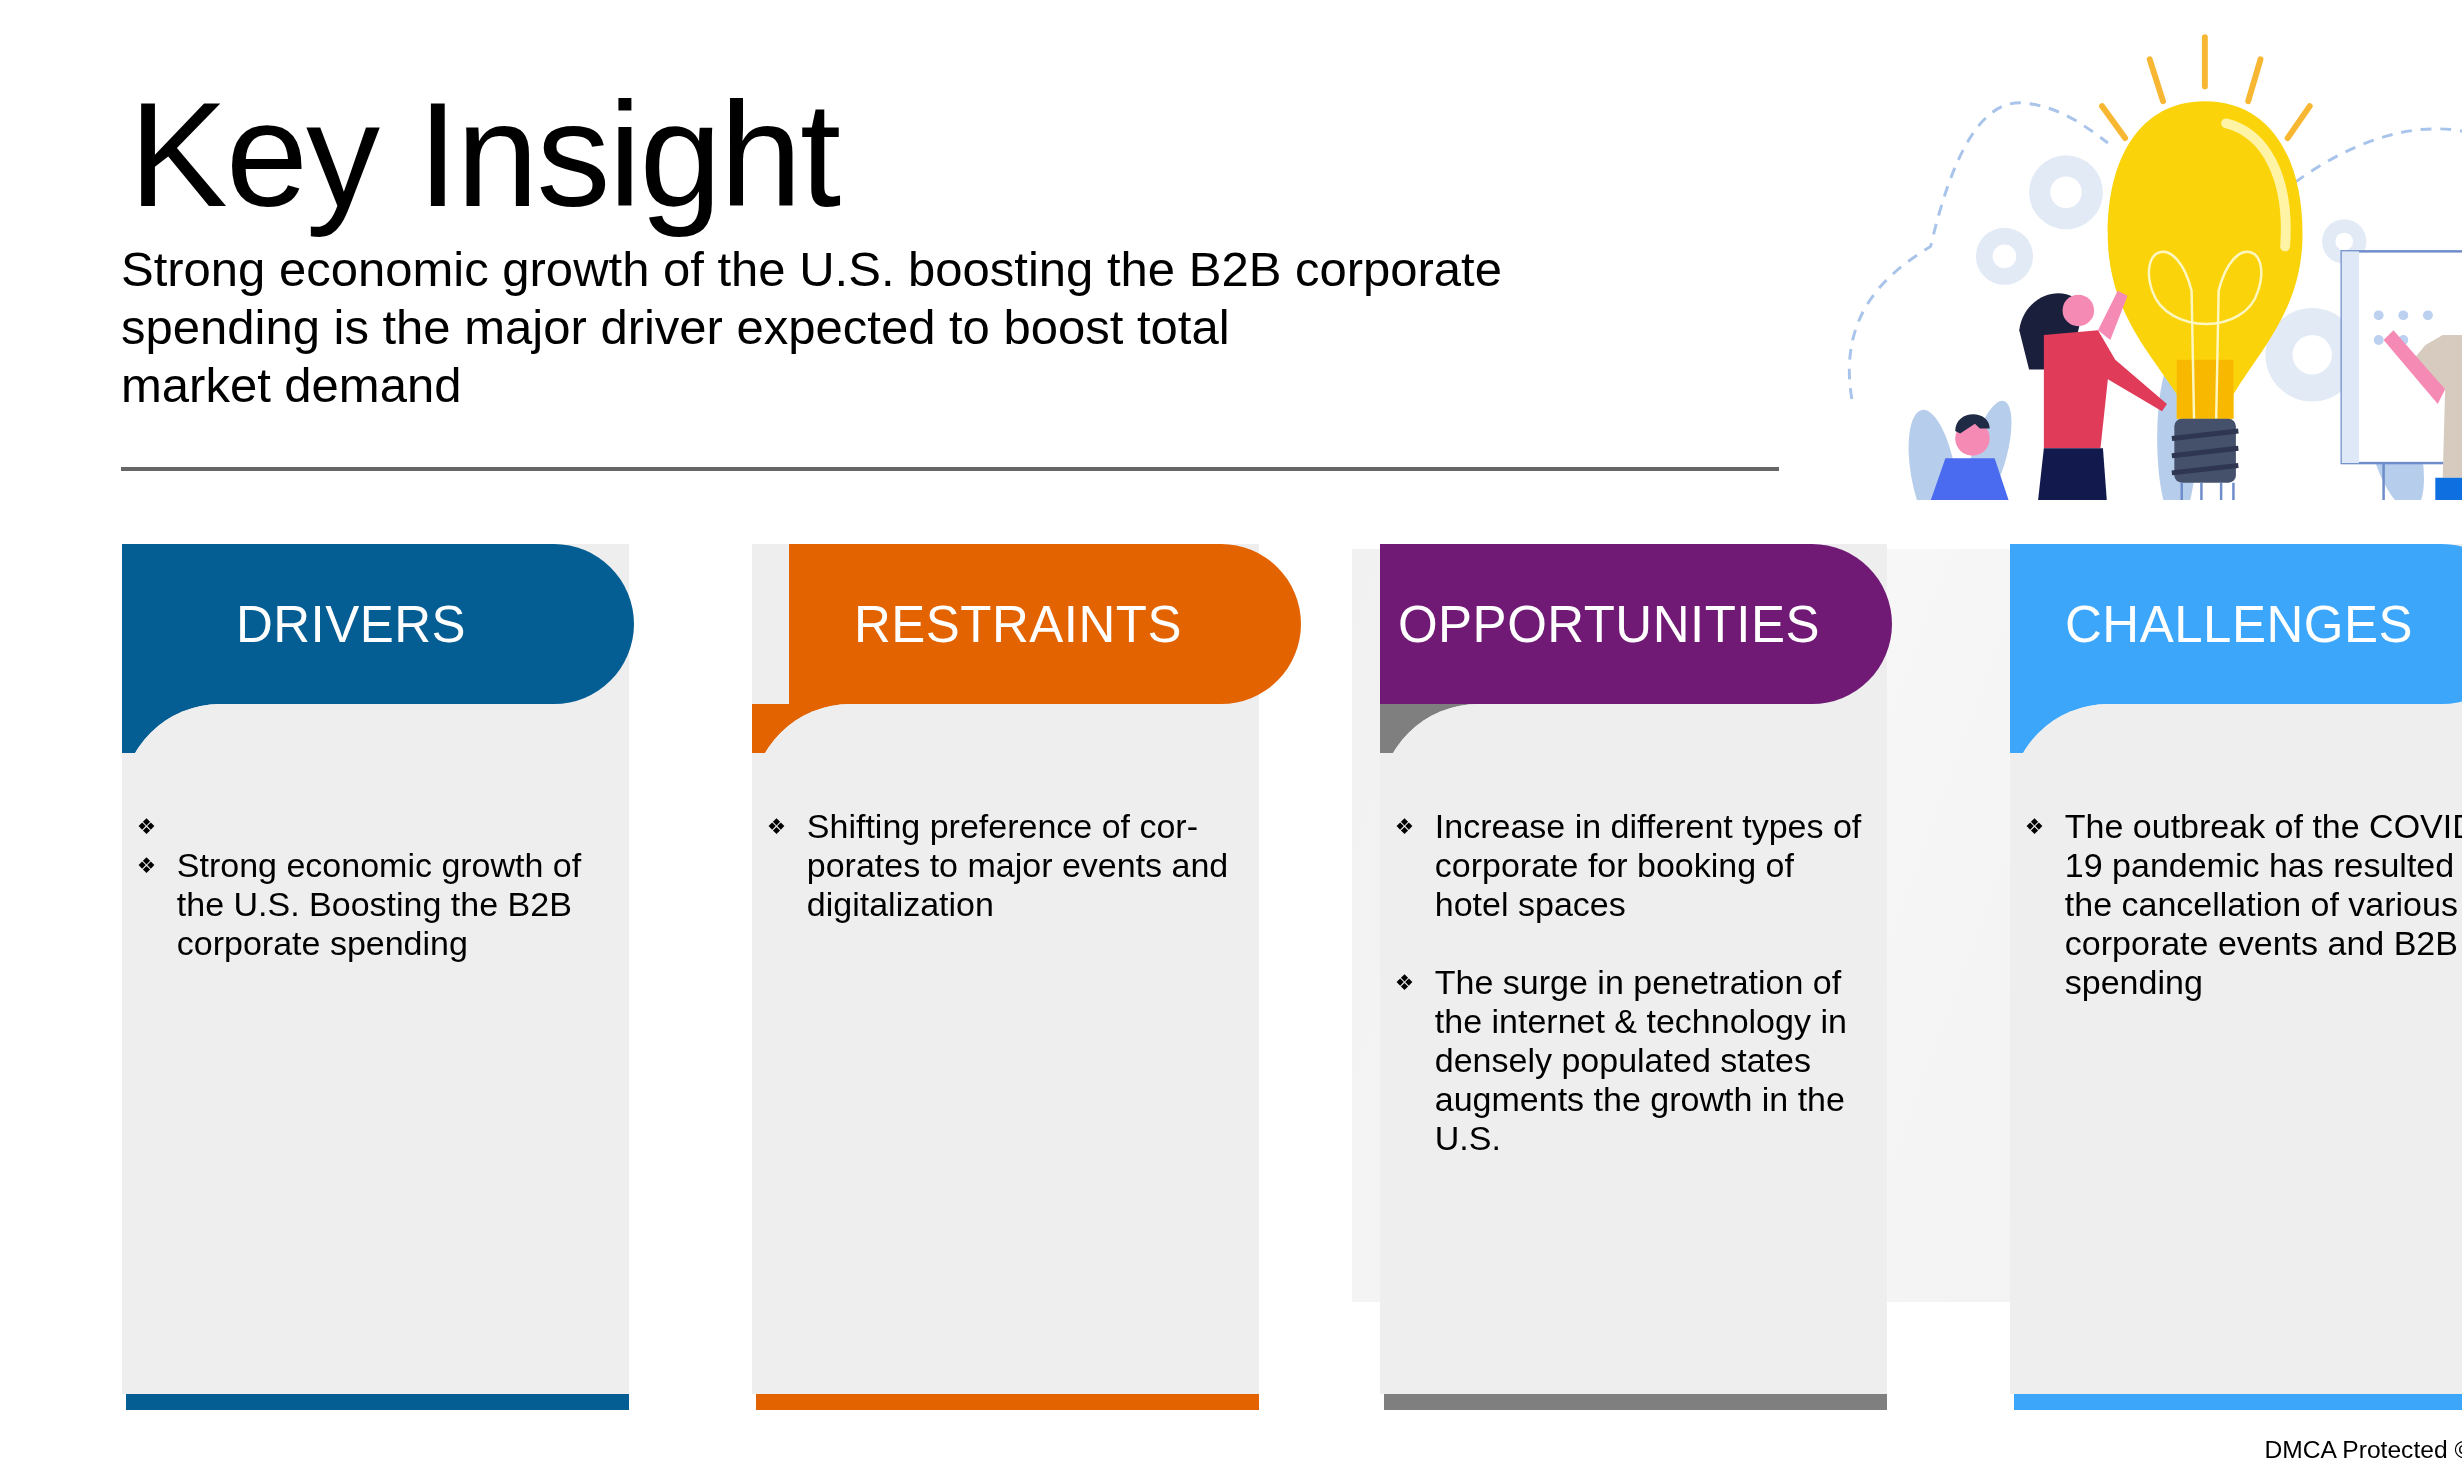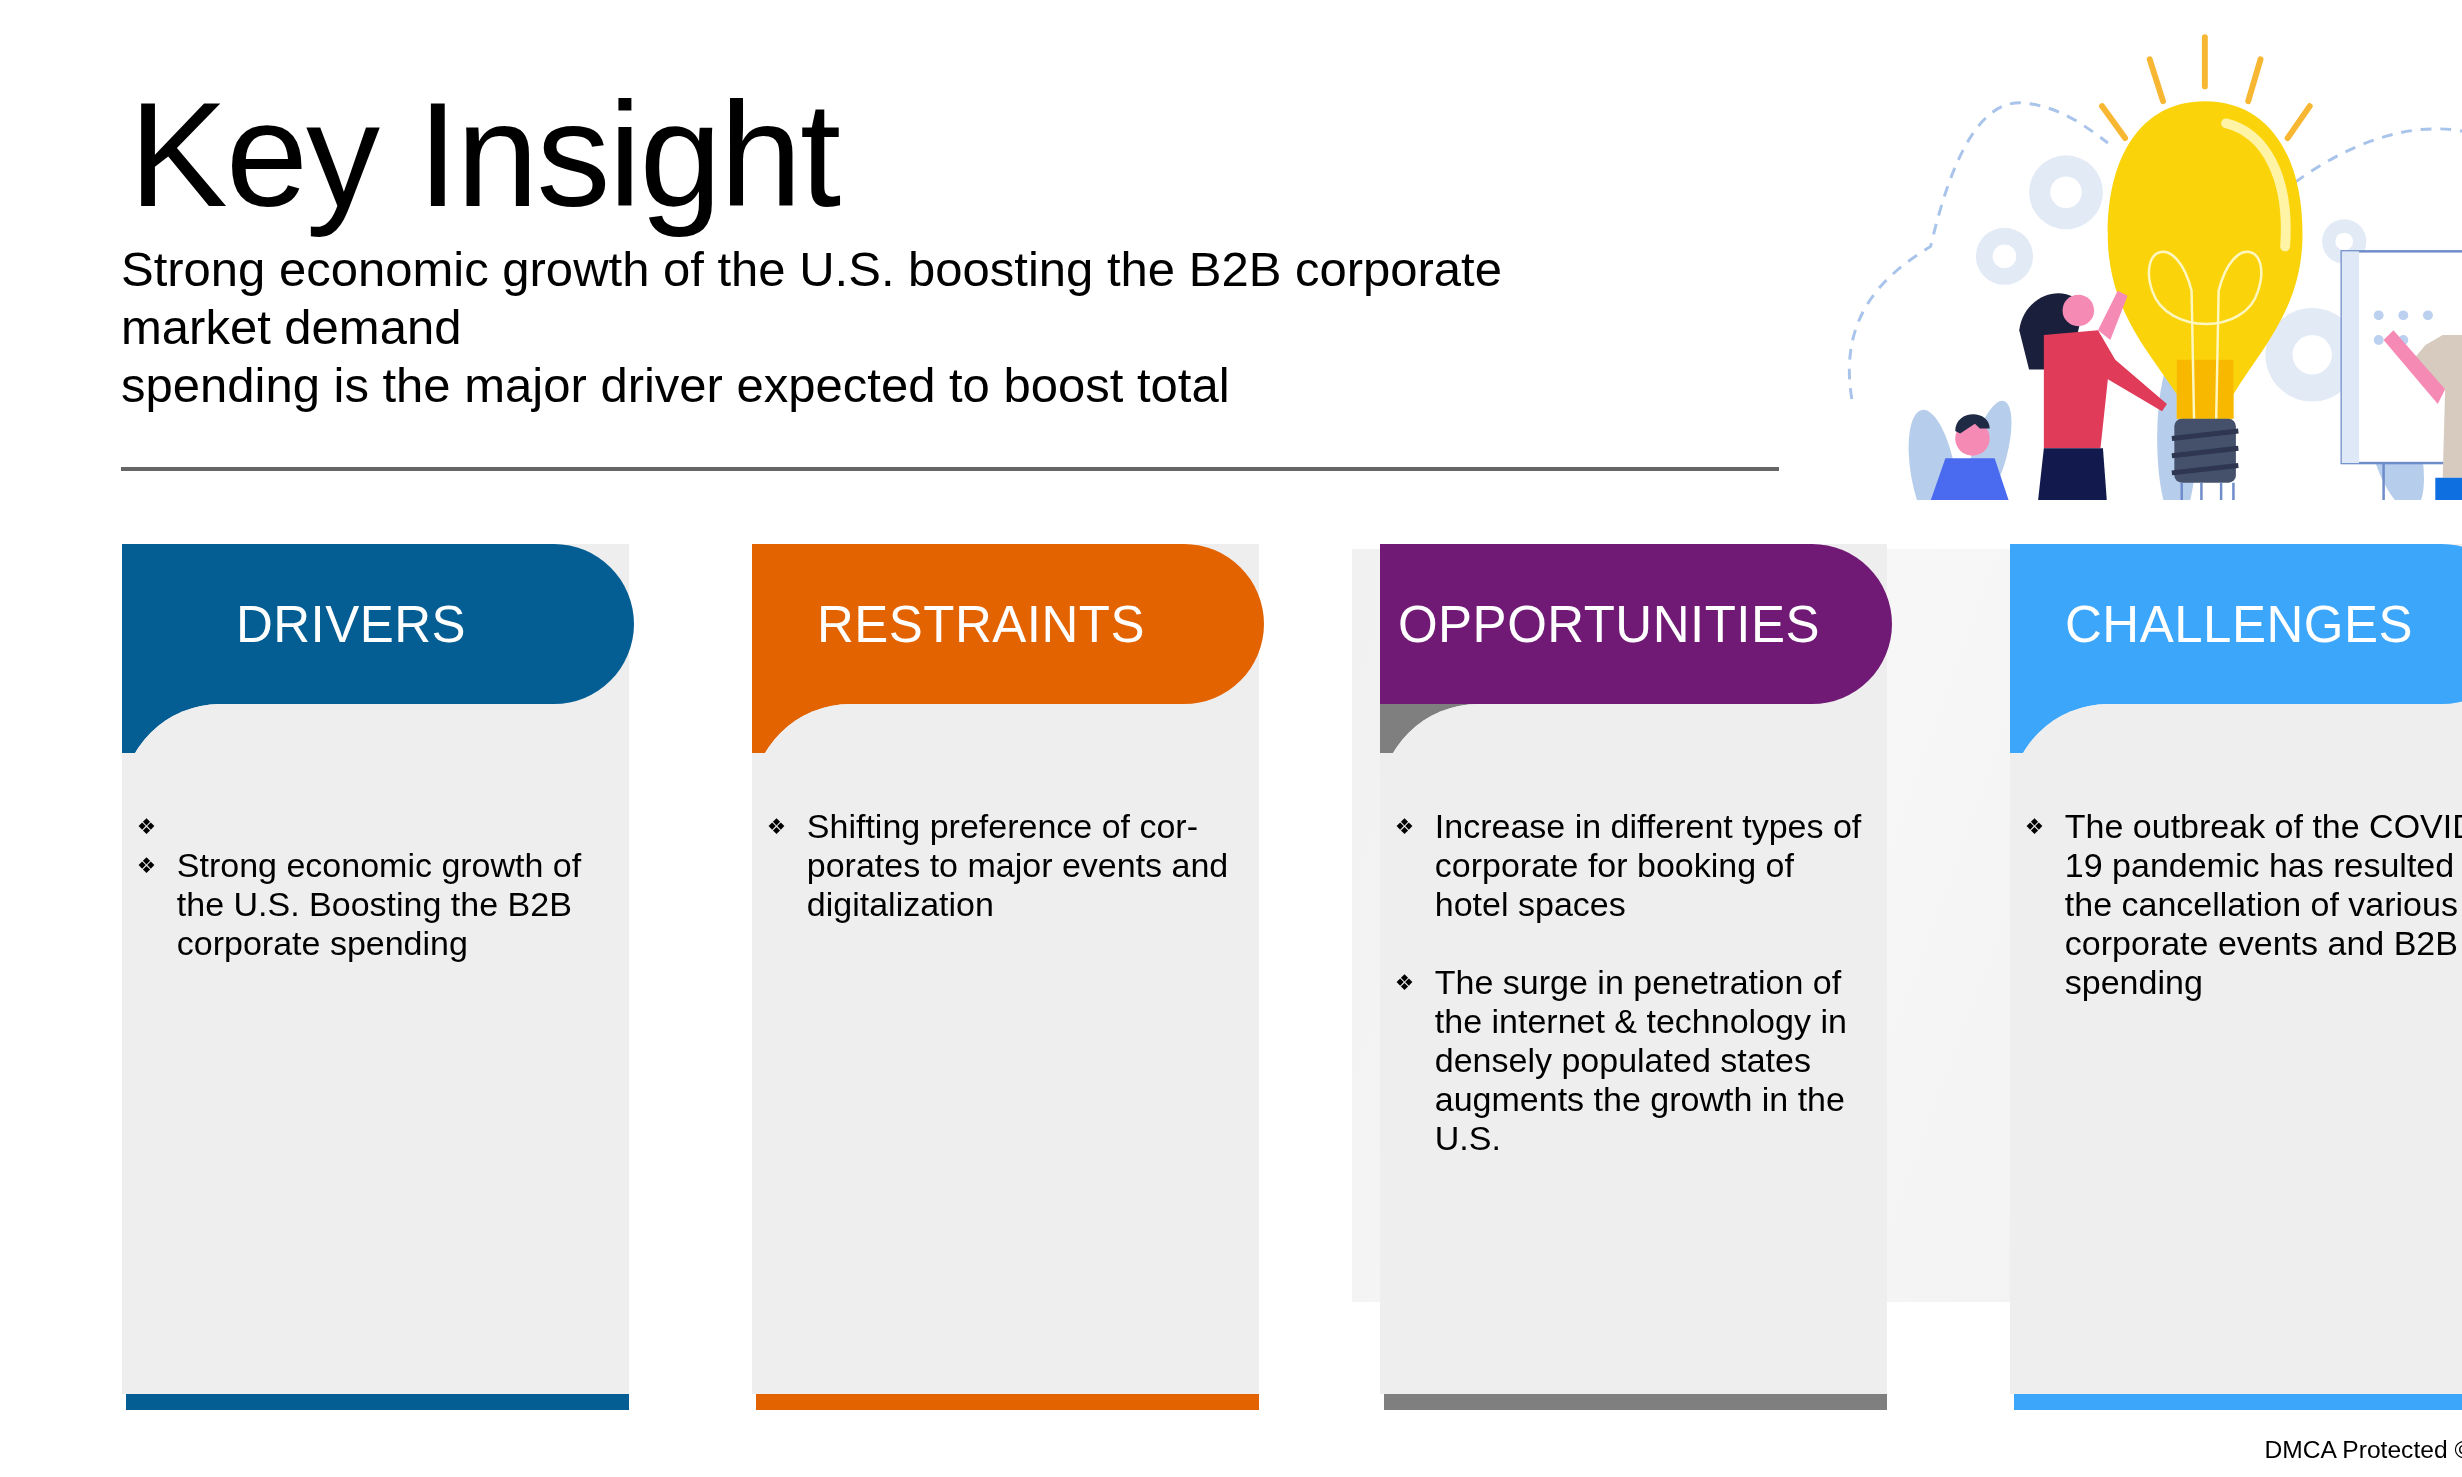--- a/index.html
+++ b/index.html
@@ -35,22 +35,22 @@
 
   .footer { position:absolute; right:23.6px; top:1436px; font-size:24.6px; color:#000; }
 </style>
 </head>
 <body>
 
 <h1 class="title">Key Insight</h1>
 
 <p class="subtitle">
   <span>Strong economic growth of the U.S. boosting the B2B corporate</span>
+  <span>spending is the major driver expected to boost total</span>
   <span>market demand</span>
-  <span>spending is the major driver expected to boost total</span>
 </p>
 
 <div class="divider"></div>
 
 <div class="illustration">
   <svg width="729" height="485" viewBox="0 0 1480 985" xmlns="http://www.w3.org/2000/svg">
 
     <path d="M40 780 C 10 600, 120 520, 200 470 C 240 300, 300 160, 400 180 C 470 190, 520 230, 560 260" fill="none" stroke="#a9c4ea" stroke-width="6" stroke-dasharray="22 18"></path>
     <path d="M940 340 C 1050 260, 1180 210, 1300 240 C 1380 280, 1360 420, 1400 560 C 1450 680, 1480 820, 1420 930" fill="none" stroke="#a9c4ea" stroke-width="6" stroke-dasharray="22 18"></path>
 
@@ -163,21 +163,21 @@
   </ul>
   <div class="bar" style="background:#045E94;"></div>
 </section>
 
 <section class="card" style="left:752px;">
   <div class="body"></div>
   <div class="header-tail">
     <div style="position:absolute;left:0;top:0;width:98px;height:49px;background:#E46301;"></div>
     <div style="position:absolute;left:0;top:0;width:197px;height:197px;border-radius:98px 0 0 0;background:#eeeeee;"></div>
   </div>
-  <div class="header" style="background:#E46301;">
+  <div class="header" style="background:#E46301;margin-left:37px;">
     <div class="header-label">RESTRAINTS</div>
   </div>
   <ul>
     <li><span class="bullet">❖</span><span>Shifting preference of cor-porates to major events and digitalization</span></li>
   </ul>
   <div class="bar" style="background:#E46301;"></div>
 </section>
 
 <section class="card" style="left:1380px;">
   <div class="body"></div>

